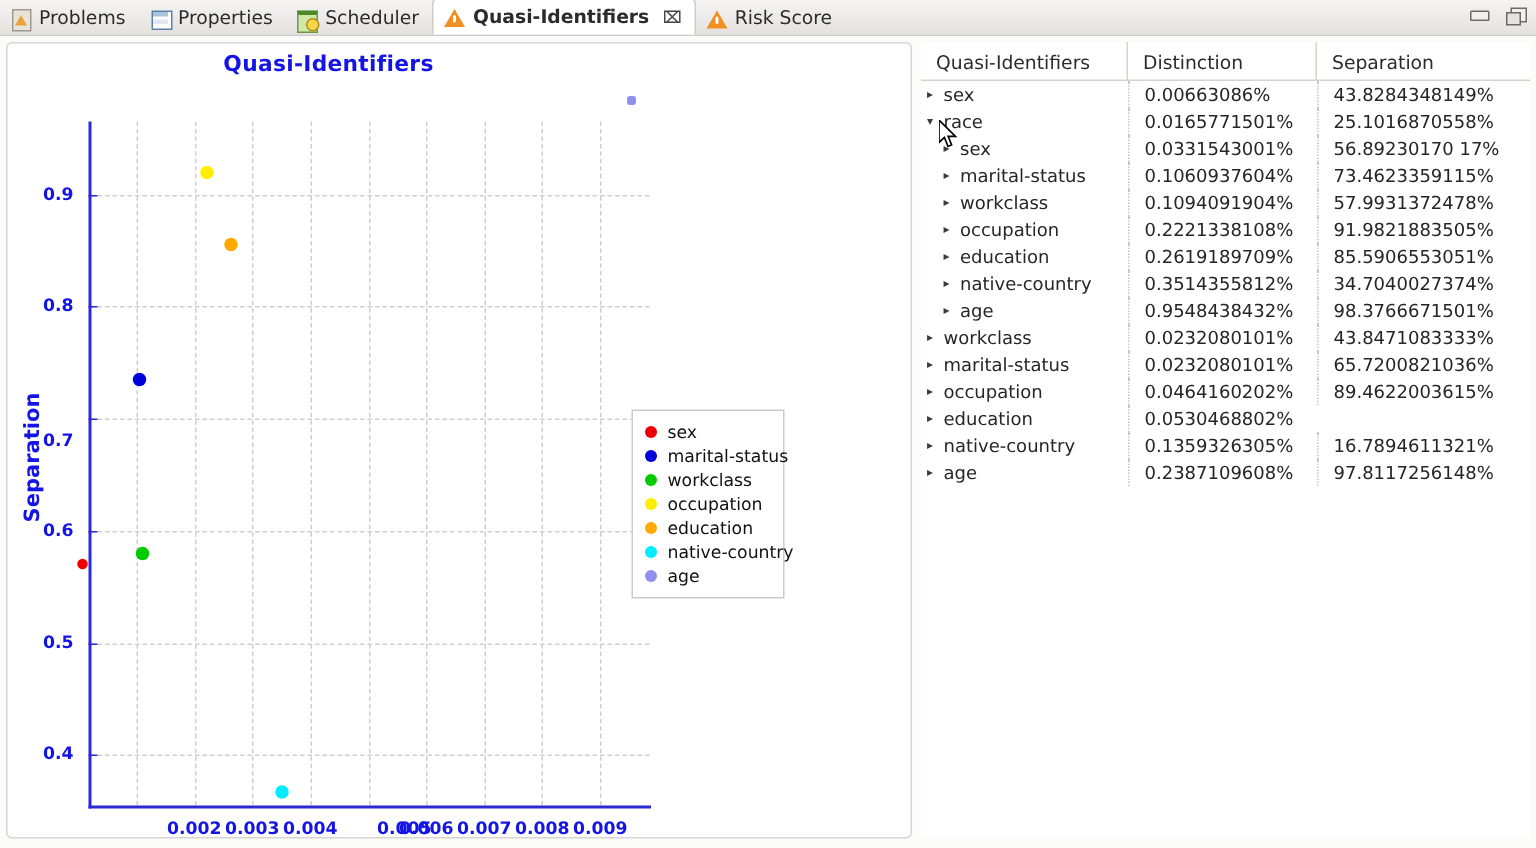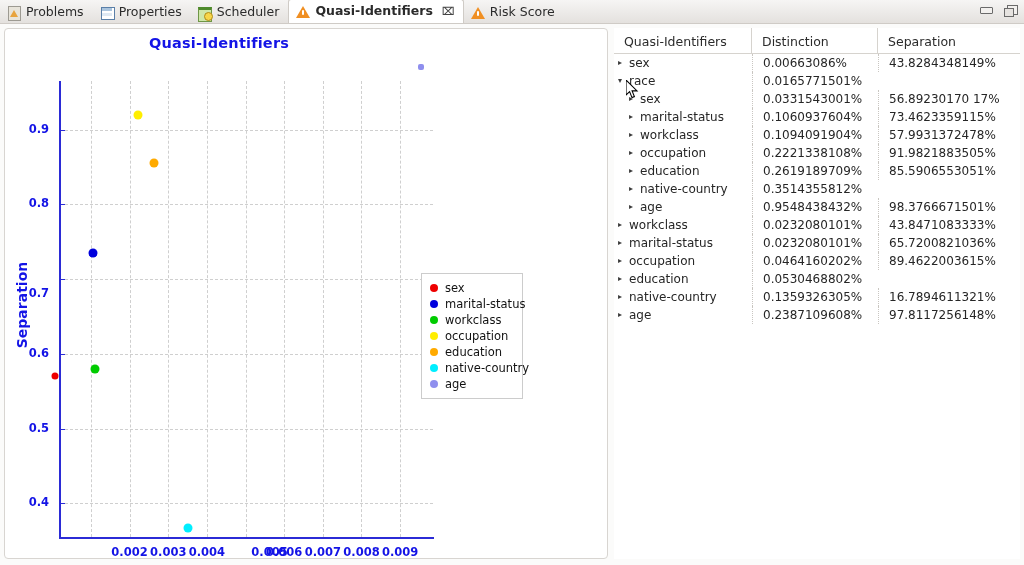--- a/index.html
+++ b/index.html
@@ -282,20 +282,21 @@
           </div>
           <div class="td c2">0.00663086%</div>
           <div class="td c3">43.8284348149%</div>
         </div>
         <div class="trow">
           <div class="td c1" style="padding-left: 4px;">
             <span class="arrow">▾</span>
             <span class="name">race</span>
           </div>
           <div class="td c2">0.0165771501%</div>
+          <div class="td c3">25.1016870558%</div>
         </div>
         <div class="trow">
           <div class="td c1" style="padding-left: 15px;">
             <span class="arrow">▸</span>
             <span class="name">sex</span>
           </div>
           <div class="td c2">0.0331543001%</div>
           <div class="td c3">56.89230170 17%</div>
         </div>
         <div class="trow">
@@ -329,20 +330,21 @@
           </div>
           <div class="td c2">0.2619189709%</div>
           <div class="td c3">85.5906553051%</div>
         </div>
         <div class="trow">
           <div class="td c1" style="padding-left: 15px;">
             <span class="arrow">▸</span>
             <span class="name">native-country</span>
           </div>
           <div class="td c2">0.3514355812%</div>
+          <div class="td c3">34.7040027374%</div>
         </div>
         <div class="trow">
           <div class="td c1" style="padding-left: 15px;">
             <span class="arrow">▸</span>
             <span class="name">age</span>
           </div>
           <div class="td c2">0.9548438432%</div>
           <div class="td c3">98.3766671501%</div>
         </div>
         <div class="trow">

